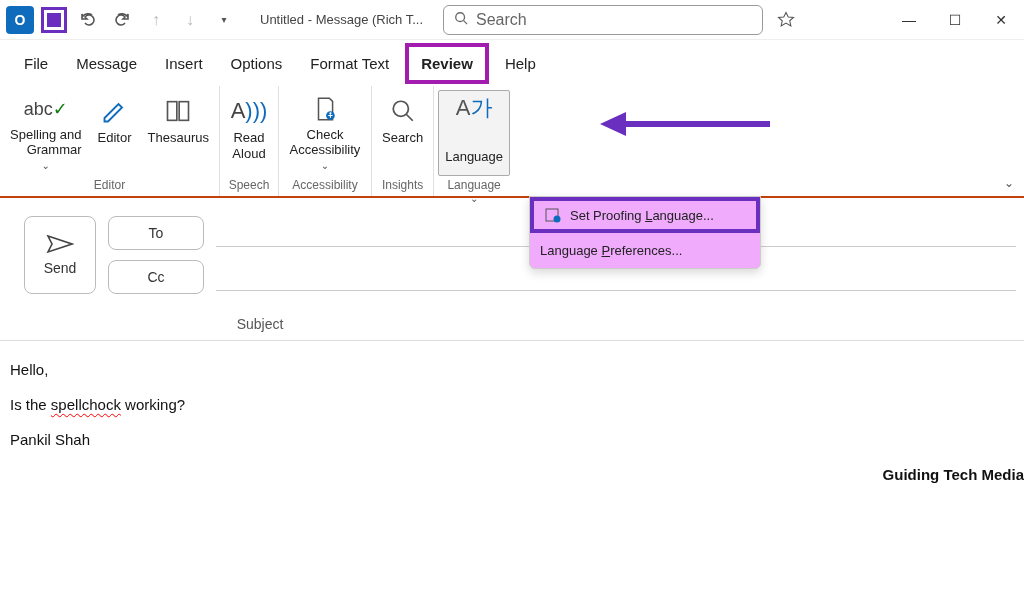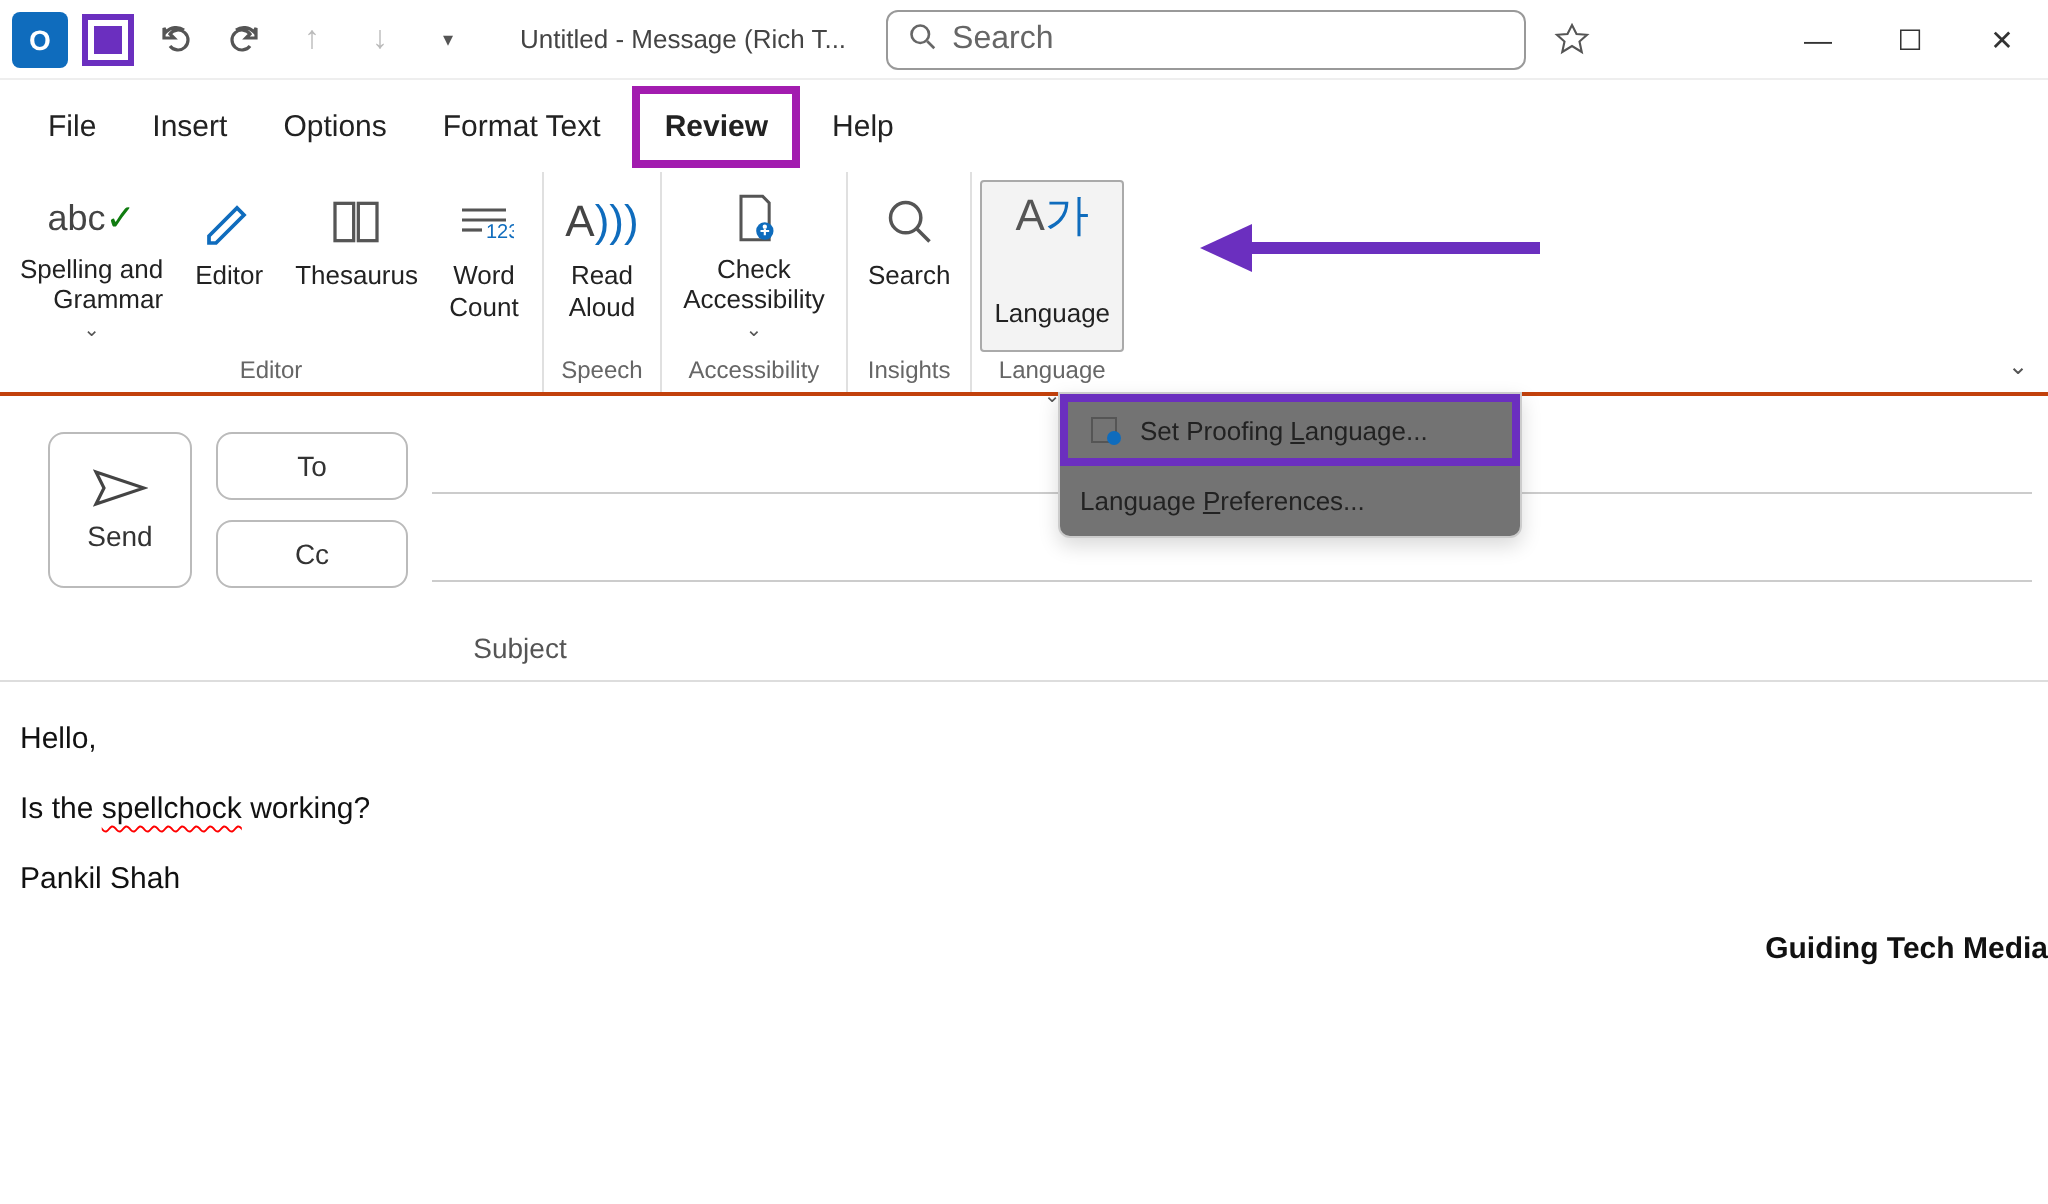--- a/index.html
+++ b/index.html
@@ -30,21 +30,21 @@
   .group { display:flex; flex-direction:column; align-items:center; border-right:1px solid #e0e0e0; padding: 4px 4px 2px 4px;}
   .group-body { display:flex; align-items:flex-start; gap:2px; height:86px;}
   .group-label { font-size:12px; color:#666; height:18px; display:flex; align-items:center;}
   .rbtn { display:flex; flex-direction:column; align-items:center; justify-content:flex-start; padding:4px 6px; font-size:13px; color:#222; text-align:center; line-height:1.2; gap:2px; height:86px; min-width:50px;}
   .rbtn .ico { height:34px; display:flex; align-items:center; justify-content:center; font-size:26px; color:#444;}
   .rbtn.language { border:1px solid #aaa; background:#f3f3f3; border-radius:2px;}
   .chev { font-size:10px; color:#555;}
   .ribbon-collapse { position:absolute; right:10px; bottom:6px; font-size:12px; color:#555;}
 
   
-  .dropdown { position:absolute; left:529px; top:196px; width:232px; border:1px solid #ccc; background:#737373; box-shadow:0 4px 10px rgba(0,0,0,.15); border-radius:0 0 6px 6px; z-index:10;}
+  .dropdown { position:absolute; left:529px; top:196px; width:232px; border:1px solid #ccc; background:#f0abfc; box-shadow:0 4px 10px rgba(0,0,0,.15); border-radius:0 0 6px 6px; z-index:10;}
   .dd-item { display:flex; align-items:center; gap:8px; padding:6px 10px; font-size:13px; color:#222; }
   .dd-item.hl { border:4px solid #6b2fbf; }
   .dd-item .ico { width:18px; display:flex; justify-content:center; }
 
   
   .arrow-annot { position:absolute; left:600px; top:104px; width:170px; height:40px; z-index:5;}
 
   
   .compose { display:flex; flex-direction:column; }
   .headers { display:flex; padding:18px 8px 8px 24px; gap:12px; border-bottom:1px solid #ddd;}
@@ -108,20 +108,21 @@
   </div>
   <div class="winctrls">
     <div class="winctrl">—</div>
     <div class="winctrl">☐</div>
     <div class="winctrl">✕</div>
   </div>
 </div>
 
 <div class="tabstrip">
   <div class="tab">File</div>
+  <div class="tab">Message</div>
   <div class="tab">Insert</div>
   <div class="tab">Options</div>
   <div class="tab">Format Text</div>
   <div class="tab highlight">Review</div>
   <div class="tab">Help</div>
 </div>
 
 <div class="ribbon">
   <div class="group">
     <div class="group-body">
@@ -142,32 +143,20 @@
         <div>Editor</div>
       </div>
       <div class="rbtn">
         <div class="ico">
             <svg width="28" height="28" viewBox="0 0 24 24">
               <rect x="3" y="4" width="8" height="16" fill="none" stroke="#555" stroke-width="1.4"></rect>
               <rect x="13" y="4" width="8" height="16" fill="none" stroke="#555" stroke-width="1.4"></rect>
             </svg>
           </div>
         <div>Thesaurus</div>
-      </div>
-      <div class="rbtn">
-        <div class="ico">
-            <svg width="30" height="28" viewBox="0 0 30 24">
-              <line x1="4" y1="6" x2="26" y2="6" stroke="#555" stroke-width="1.6"></line>
-              <line x1="4" y1="11" x2="26" y2="11" stroke="#555" stroke-width="1.6"></line>
-              <line x1="4" y1="16" x2="14" y2="16" stroke="#555" stroke-width="1.6"></line>
-              <text x="16" y="20" font-size="10" fill="#0f6cbd">123</text>
-            </svg>
-          </div>
-        <div style="white-space:pre-line;">Word
-Count</div>
       </div>
     </div>
     <div class="group-label">Editor</div>
   </div>
 
   <div class="group">
     <div class="group-body">
       <div class="rbtn">
         <div class="ico">
             <span style="font-size:22px;">A<span style="color:#0f6cbd;">)))</span></span>

